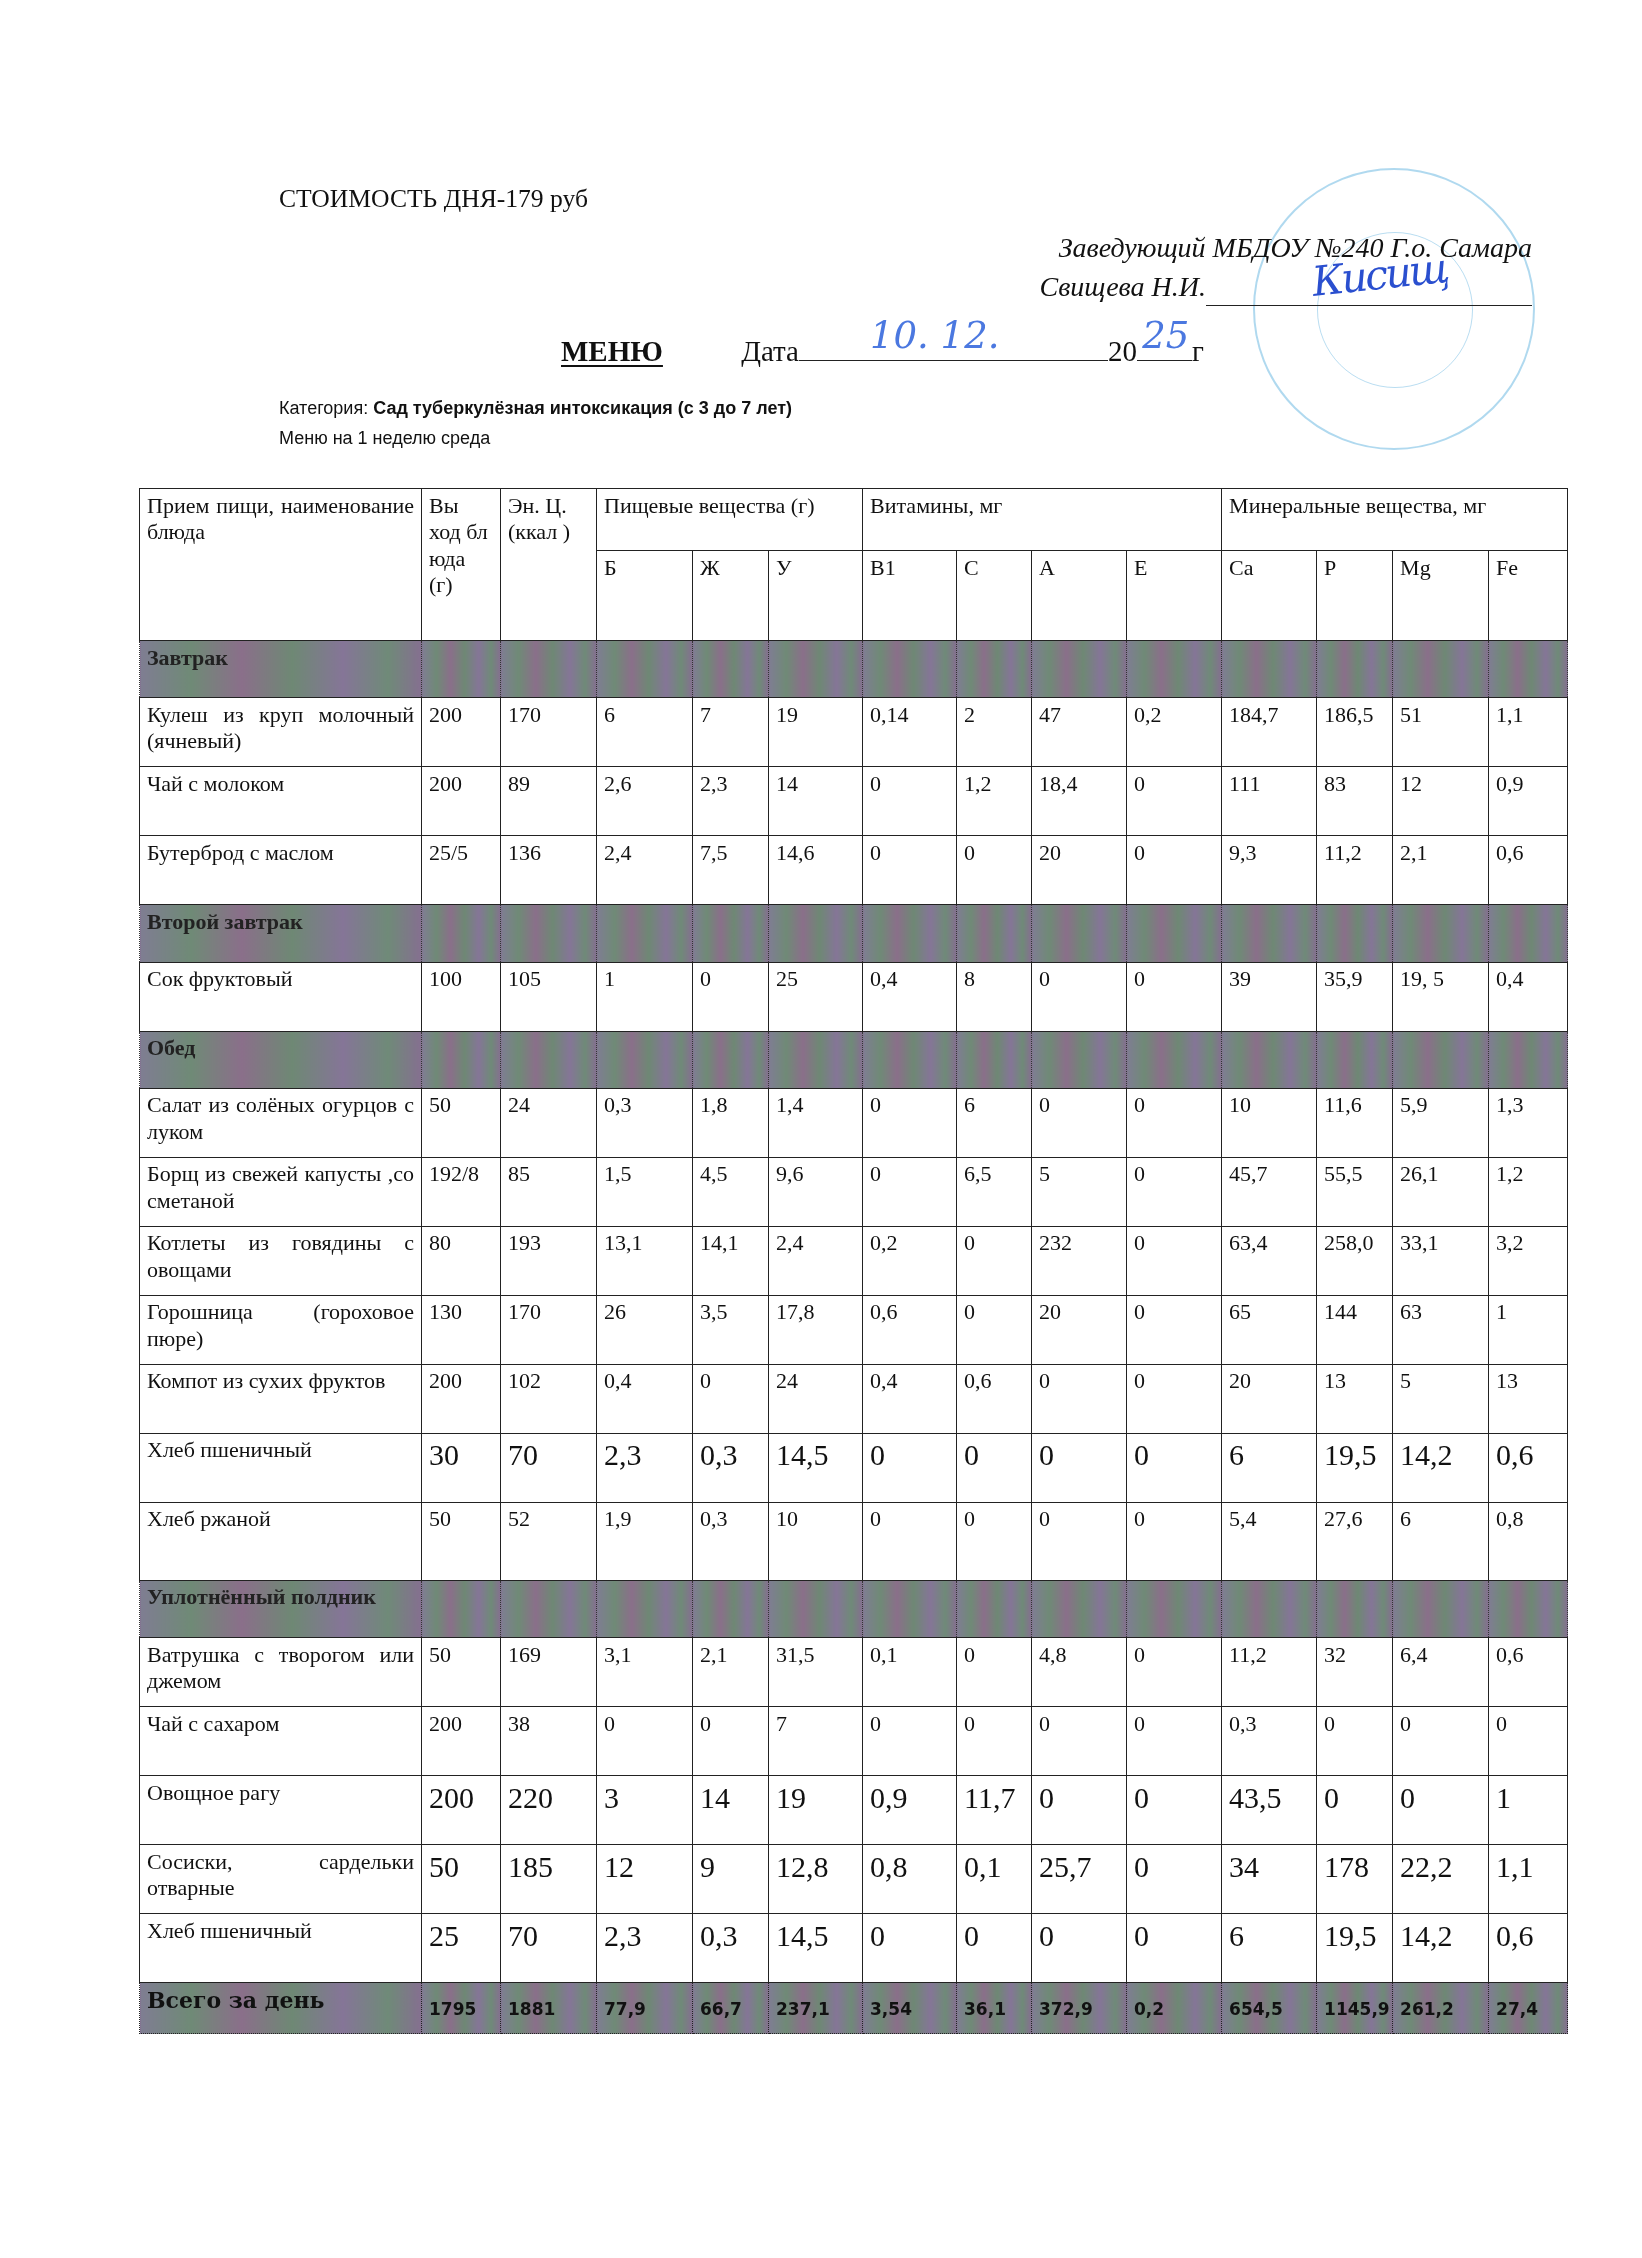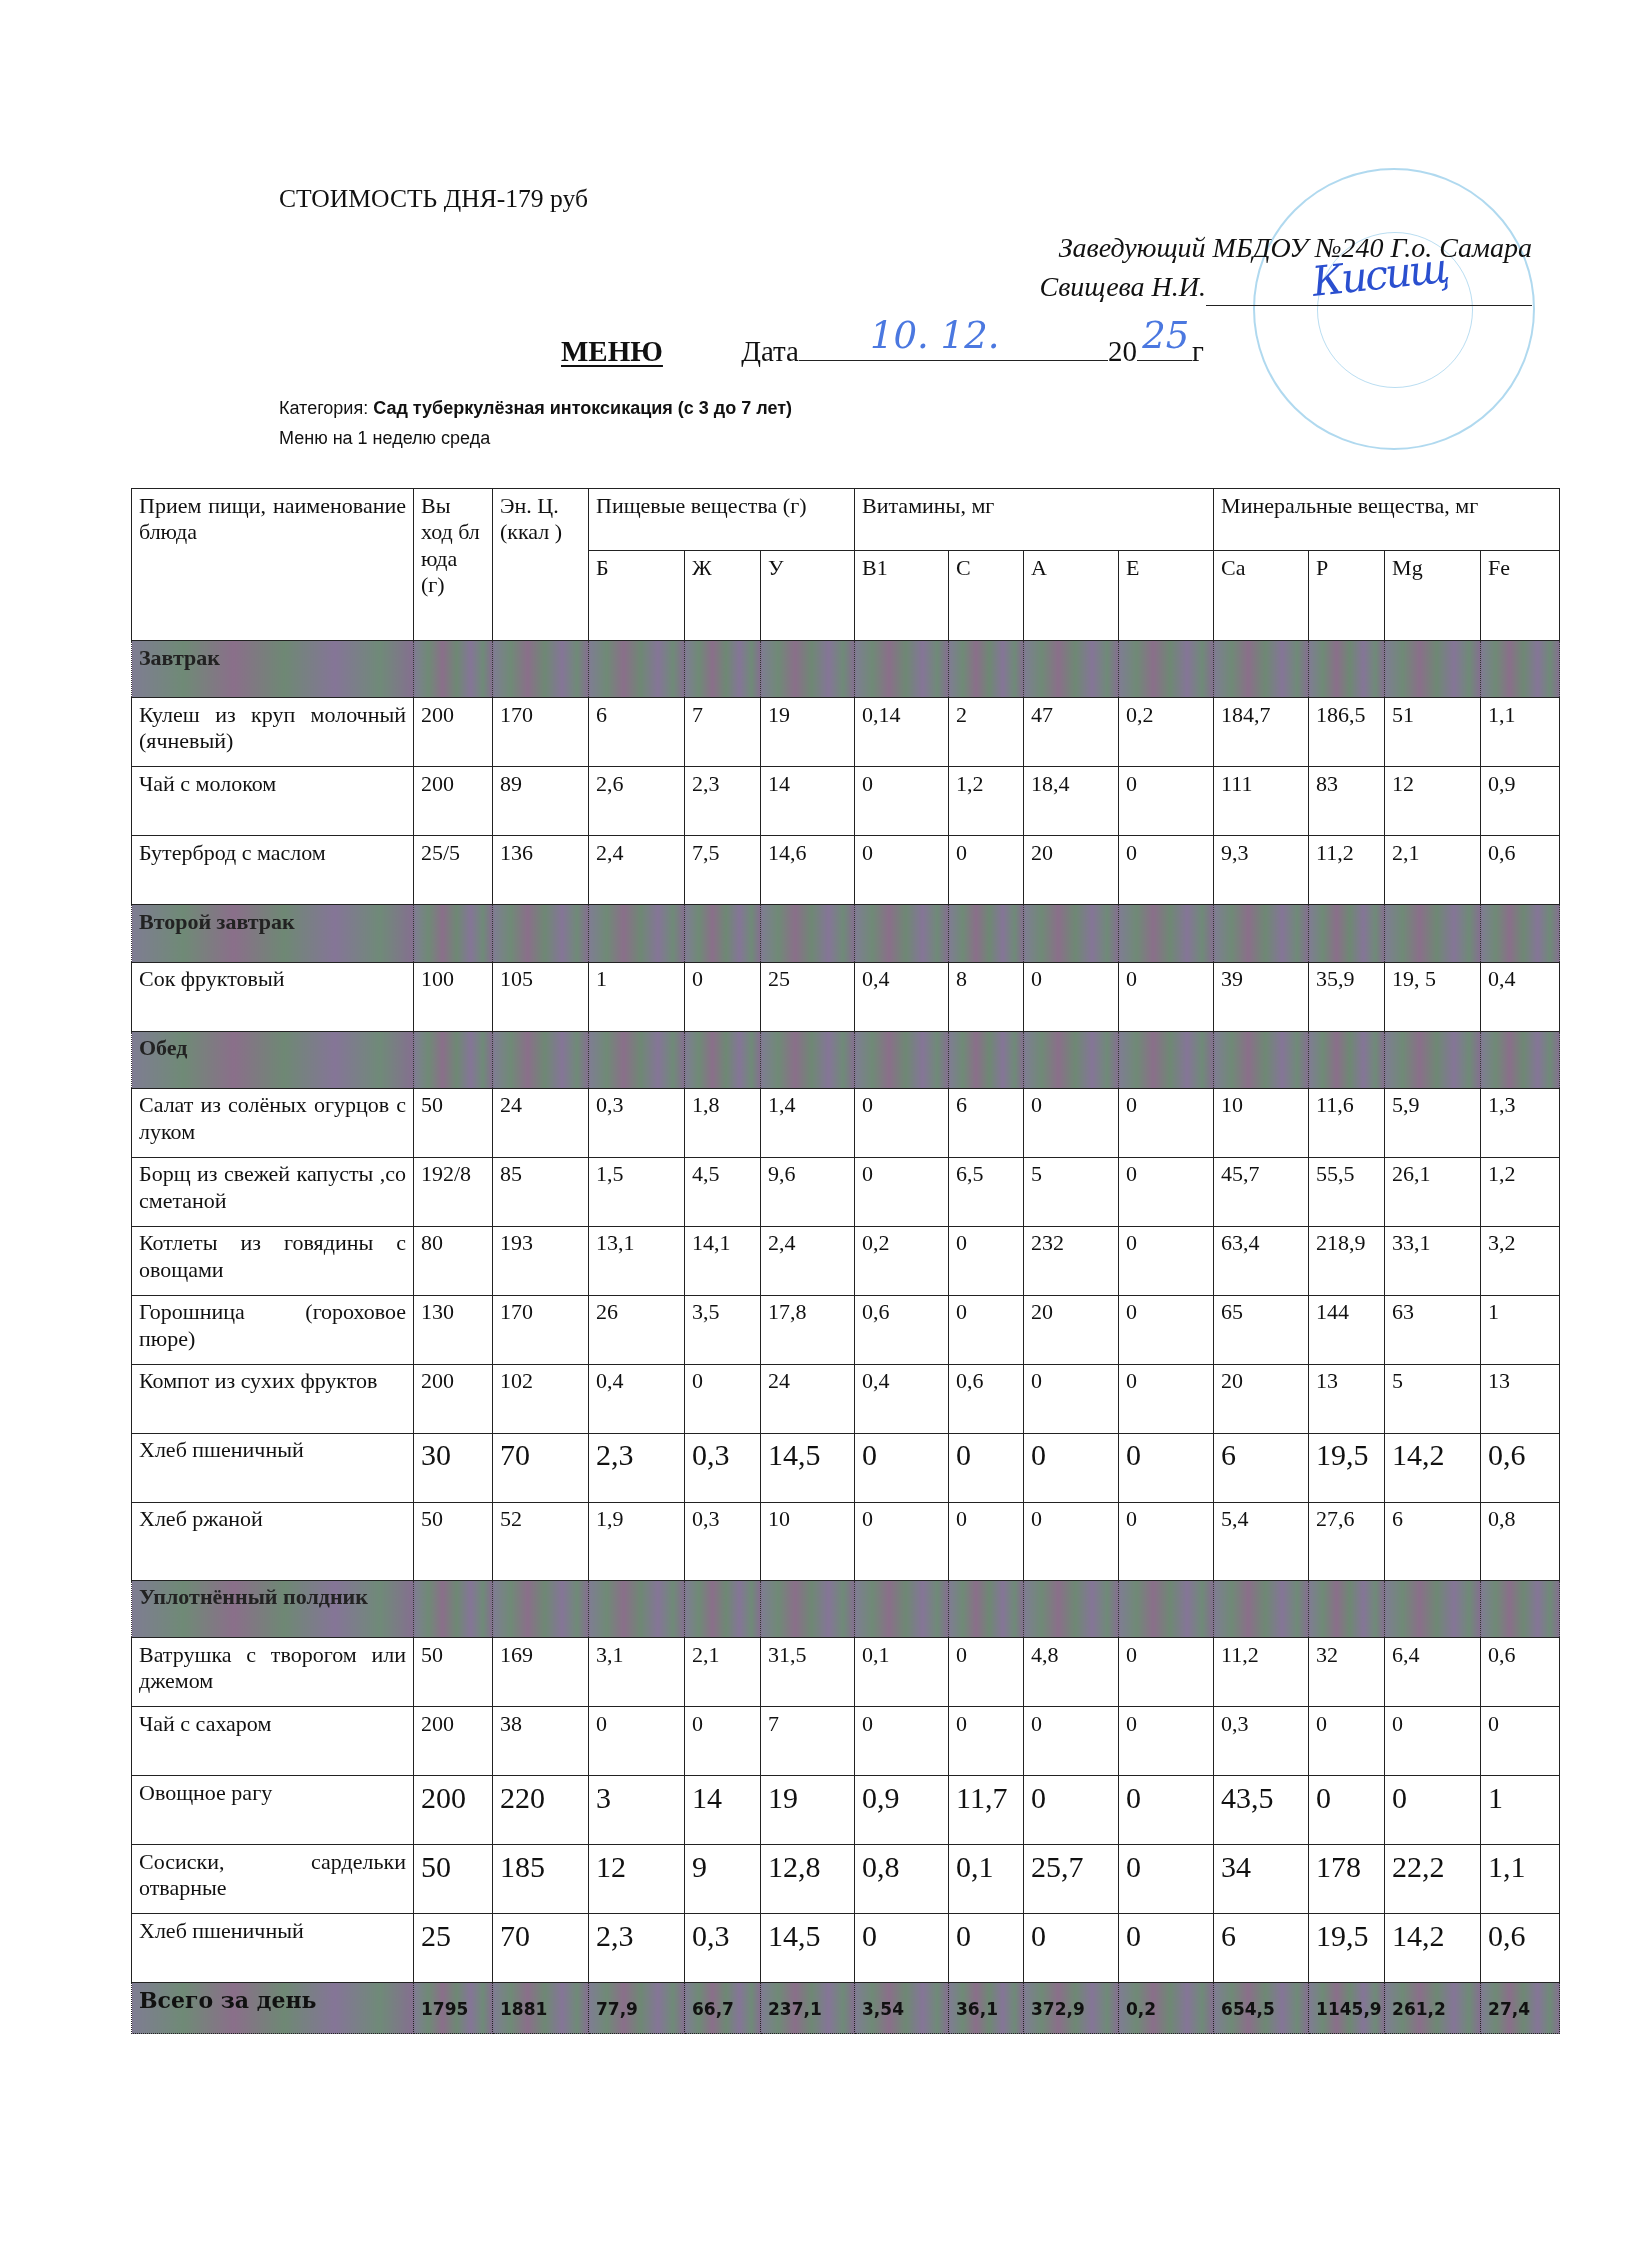--- a/index.html
+++ b/index.html
@@ -13,21 +13,21 @@
            border: 2.6px solid rgba(80,170,220,0.45); box-sizing: border-box; }
   .stamp::after { content: ""; position: absolute; left: 62px; top: 62px; width: 154px; height: 154px; border-radius: 50%; border: 1.8px solid rgba(80,170,220,0.4); }
   .title-row { position: absolute; left: 561px; top: 333px; font-size: 29px; }
   .title-row .menu { font-weight: bold; text-decoration: underline; text-underline-offset: 4.4px; margin-right: 71px; }
   .date-line { display: inline-block; width: 309px; border-bottom: 1.8px solid #222; height: 26.5px; position: relative; vertical-align: baseline; }
   .hand { position: absolute; color: #4b78e0; font-style: italic; font-size: 37px; font-family: "DejaVu Serif", serif; top: -19.4px; }
   .year-line { display: inline-block; width: 55px; border-bottom: 1.8px solid #222; height: 26.5px; position: relative; }
   .category { position: absolute; left: 279px; top: 393px; font-size: 18px; font-family: "Liberation Sans", sans-serif; line-height: 30px; }
   .category b { font-weight: bold; }
 
-  table.menu-table { position: absolute; left: 131px; top: 488px; border-collapse: collapse; table-layout: fixed;
+  table.menu-table { position: absolute; left: 139px; top: 488px; border-collapse: collapse; table-layout: fixed;
                      font-size: 22px; width: 1427px; padding-left: 16px; }
   .menu-table td, .menu-table th { border: 1.8px solid #222; vertical-align: top; padding: 3.5px 7px 1.8px 7px; font-weight: normal;
                                    text-align: left; line-height: 26.5px; }
   .menu-table th { font-size: 22px; }
   .menu-table td.name { text-align: justify; }
   .section td { height: 51px; background: linear-gradient(90deg, #7f7d92 0%, #6f8a76 18%, #8a6f8a 36%, #6e8874 54%, #857597 72%, #6f8a78 88%, #856f90 100%); color: #222; }
   .section td { border-style: dotted; border-color: #333; font-weight: bold; }
   .total td { background: linear-gradient(90deg, #7f7d92 0%, #6f8a76 18%, #8a6f8a 36%, #6e8874 54%, #857597 72%, #6f8a78 88%, #856f90 100%); font-size: 17px; font-weight: bold; font-family: "DejaVu Sans", sans-serif; vertical-align: middle; border-style: dotted; }
   .total td.name { font-size: 22px; font-family: "DejaVu Serif", serif; vertical-align: top; }
   .big td.num { font-size: 30px; line-height: 35px; }
@@ -246,21 +246,21 @@
         <td class="num">80</td>
         <td class="num">193</td>
         <td class="num">13,1</td>
         <td class="num">14,1</td>
         <td class="num">2,4</td>
         <td class="num">0,2</td>
         <td class="num">0</td>
         <td class="num">232</td>
         <td class="num">0</td>
         <td class="num">63,4</td>
-        <td class="num">218,9</td>
+        <td class="num">258,0</td>
         <td class="num">33,1</td>
         <td class="num">3,2</td>
       </tr>
       <tr class="dish" style="height: 69px;">
         <td class="name">Горошница (гороховое пюре)</td>
         <td class="num">130</td>
         <td class="num">170</td>
         <td class="num">26</td>
         <td class="num">3,5</td>
         <td class="num">17,8</td>

